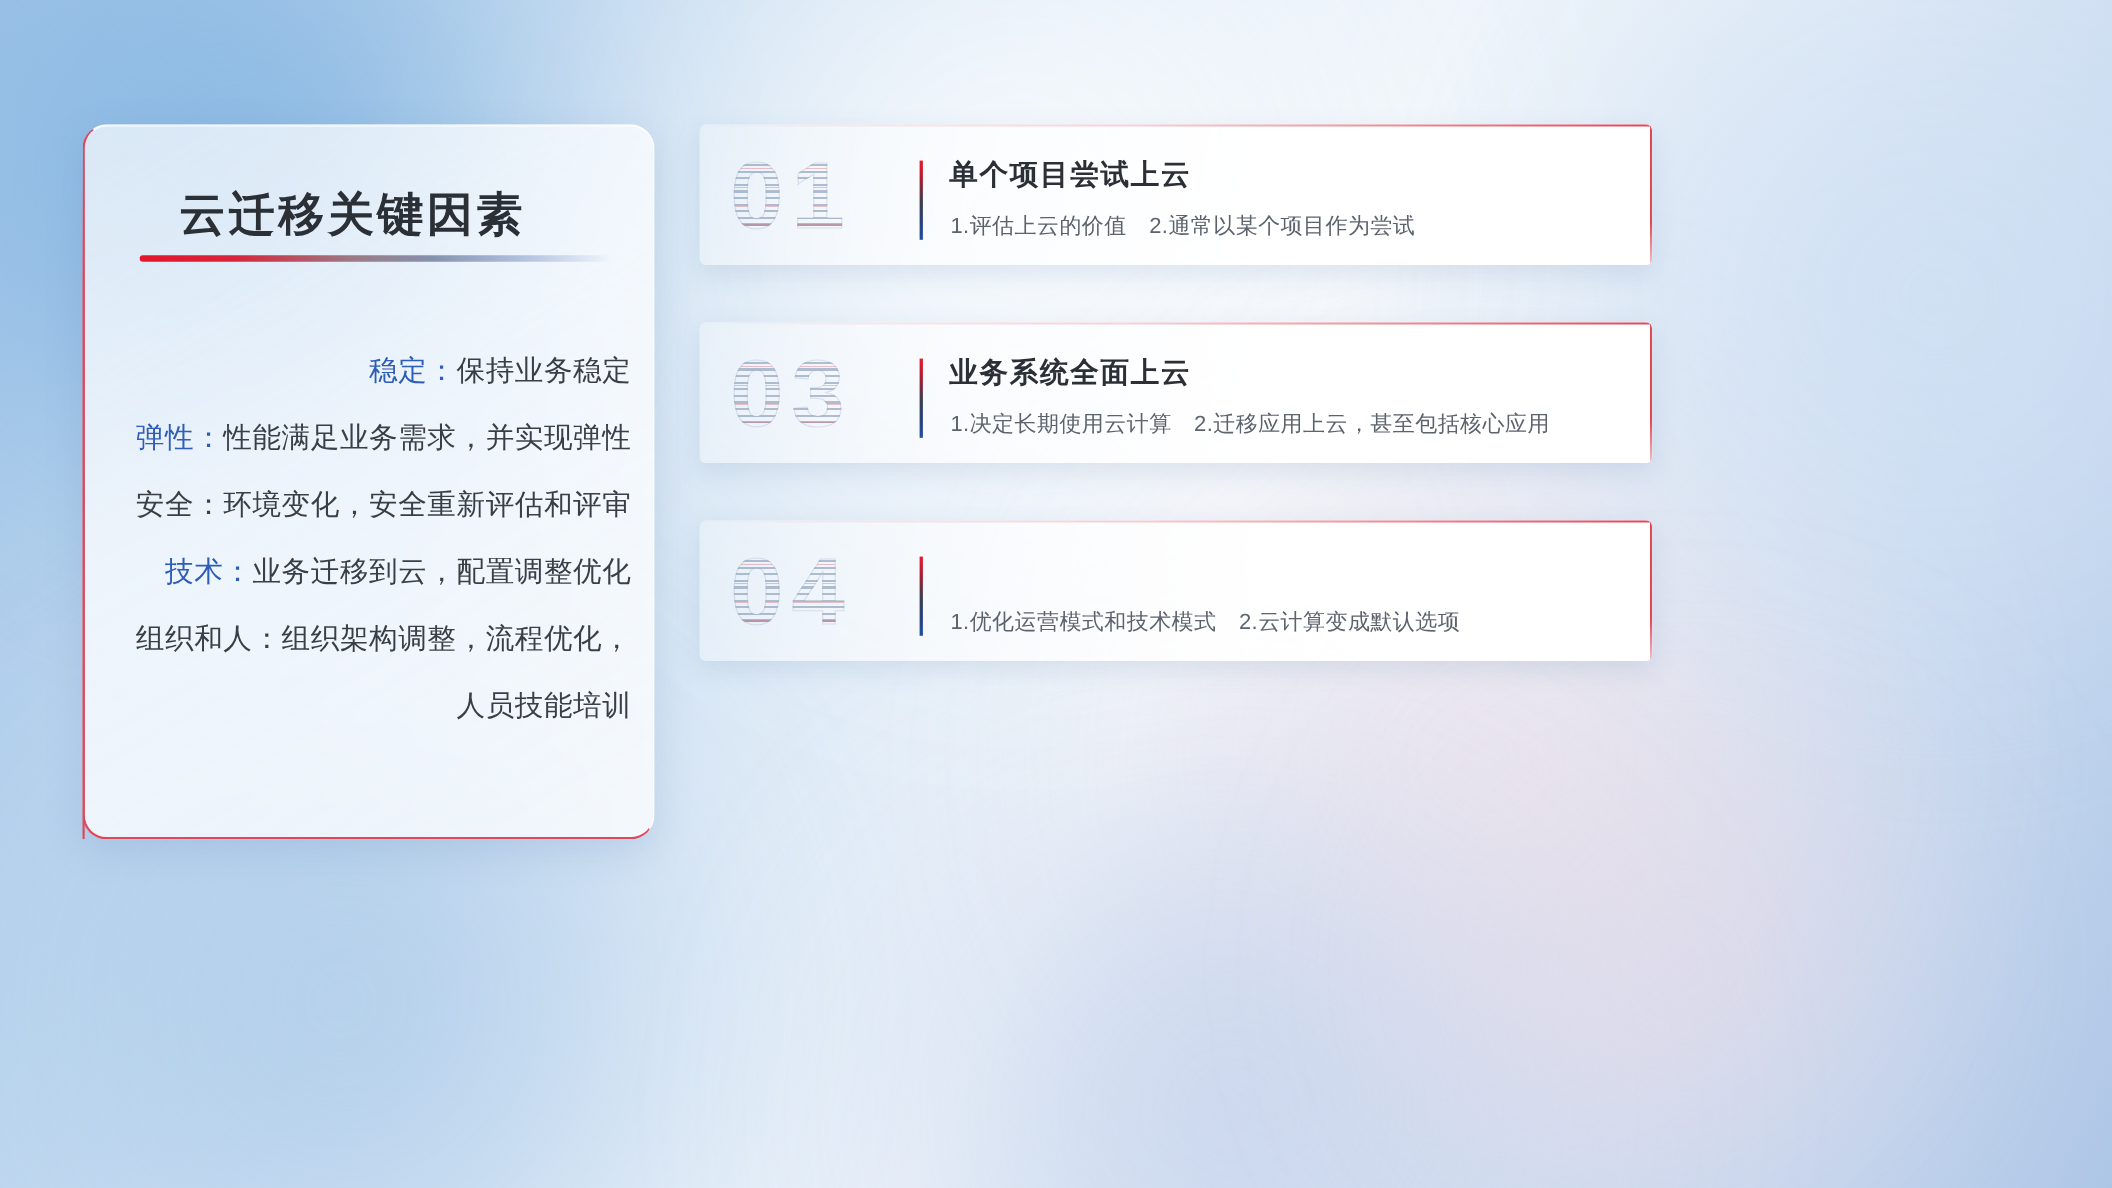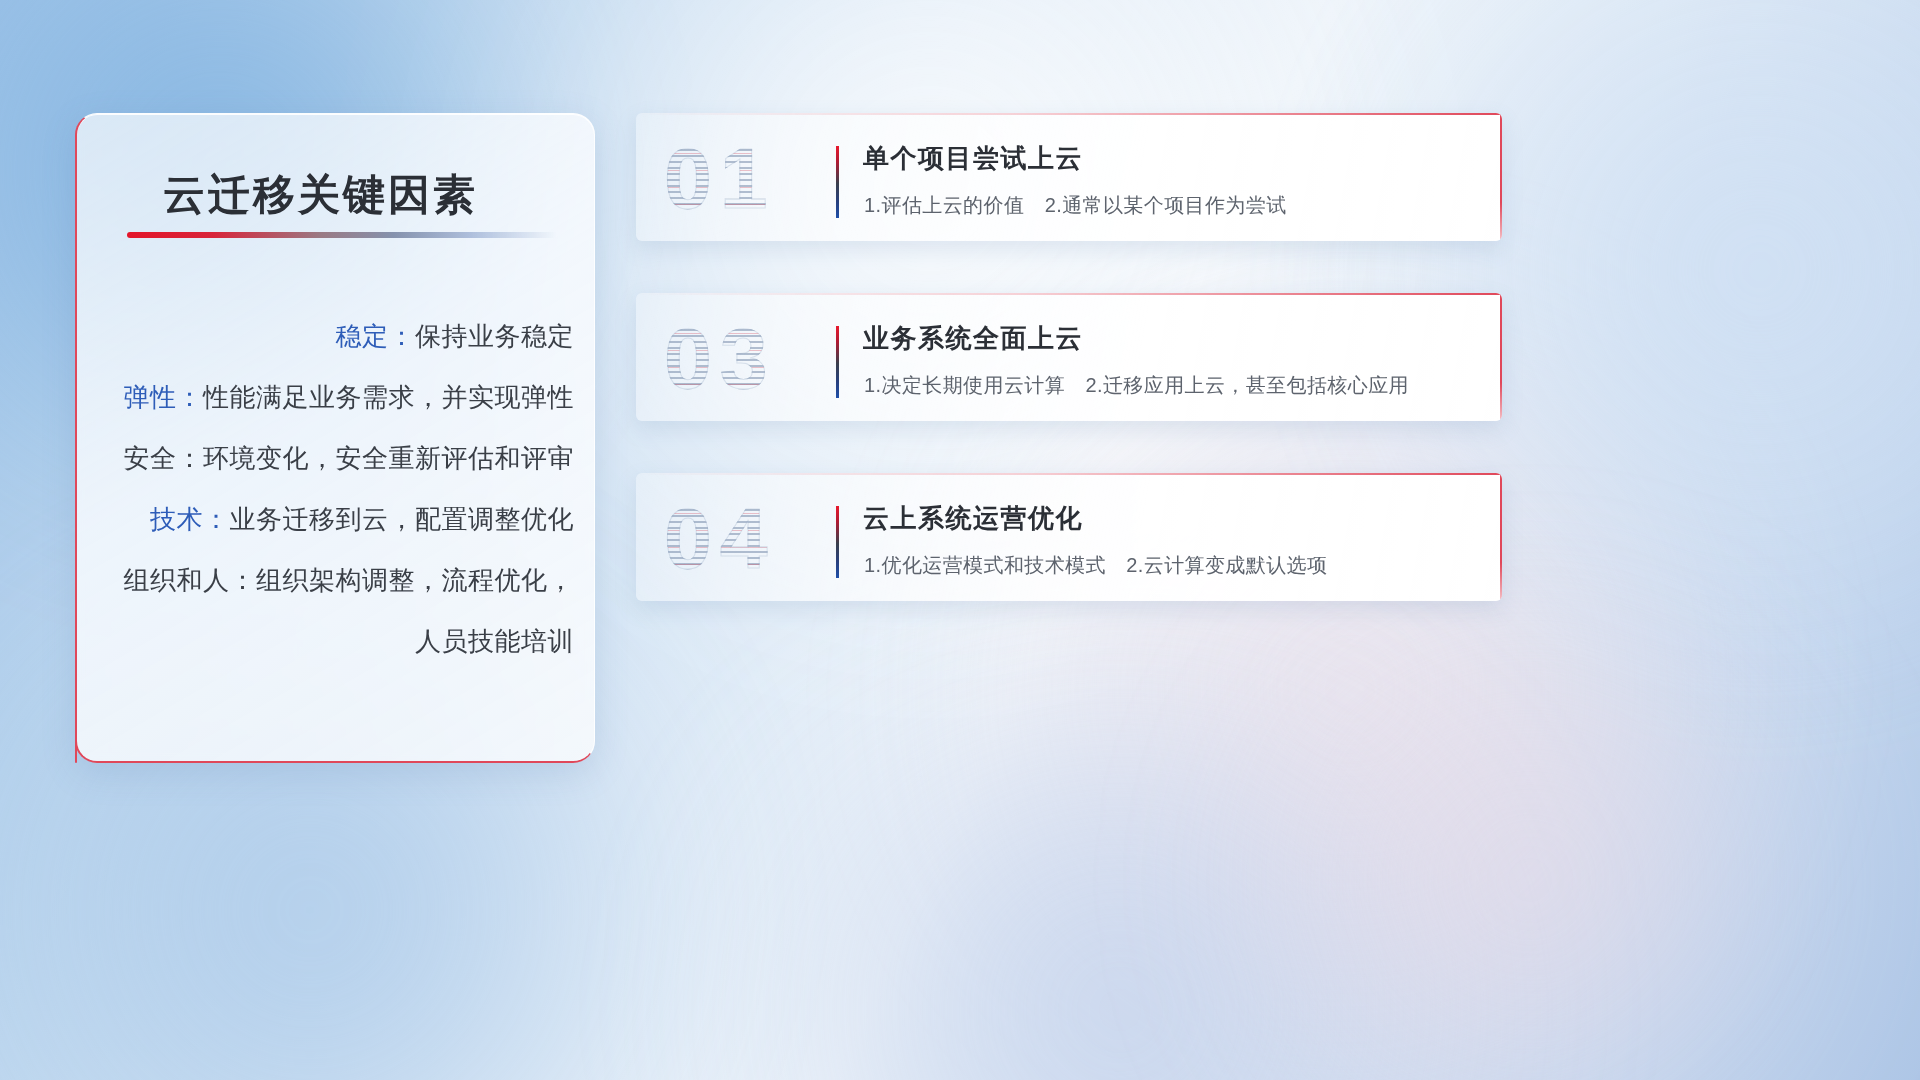--- a/index.html
+++ b/index.html
@@ -166,18 +166,17 @@
         <div class="card-num">03</div>
         <div class="card-num-tint">03</div>
         <div class="card-bar"></div>
         <h2 class="card-title">业务系统全面上云</h2>
         <p class="card-sub">1.决定长期使用云计算　2.迁移应用上云，甚至包括核心应用</p>
       </article>
       <article class="card">
         <div class="card-num">04</div>
         <div class="card-num-tint">04</div>
         <div class="card-bar"></div>
-        <h2 class="card-title">云上系统运营优化</h2>
         <p class="card-sub">1.优化运营模式和技术模式　2.云计算变成默认选项</p>
       </article>
     </section>
 
 </div>
 
 </body></html>

